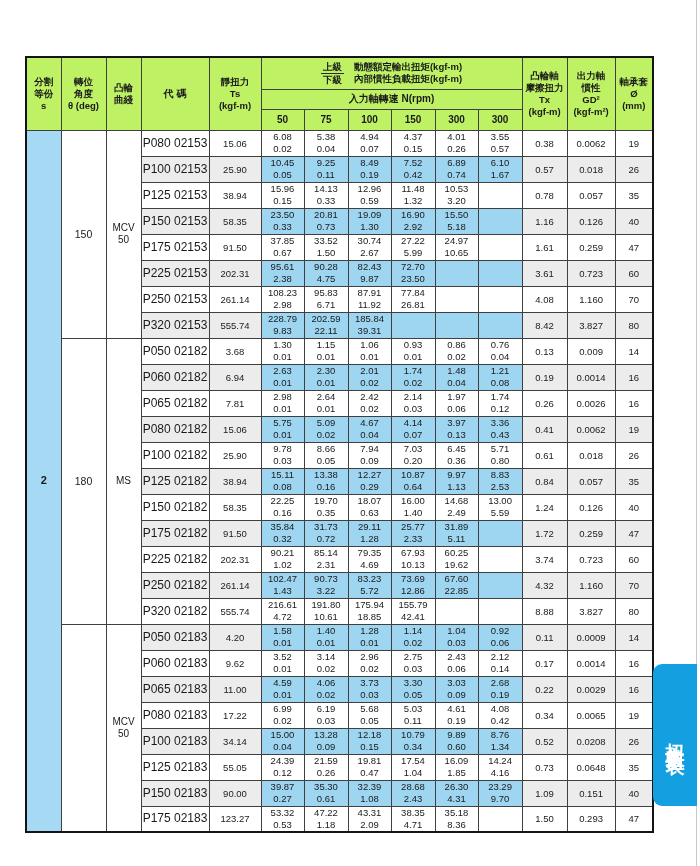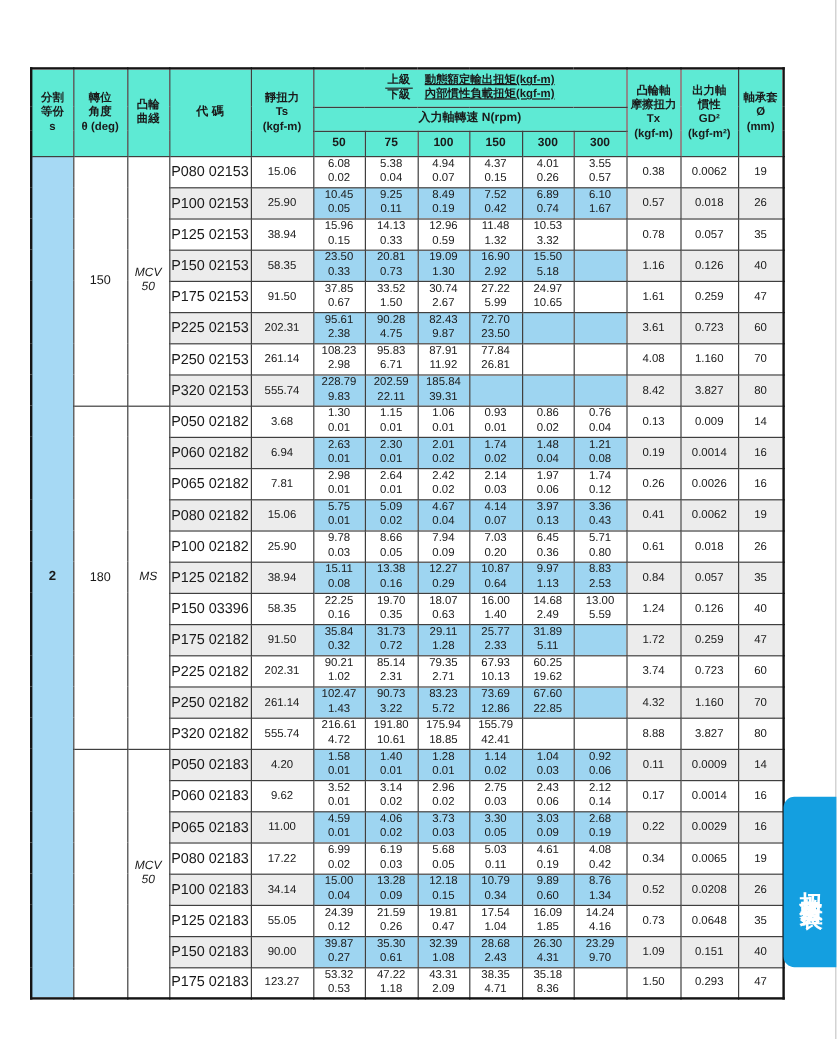--- a/index.html
+++ b/index.html
@@ -7,36 +7,36 @@
               font-family:"Liberation Sans", sans-serif; }
   .page { position:relative; width:700px; height:866px; background:#fff; }
   .page-edge { position:absolute; right:3px; top:0; width:1px; height:866px; background:#c9c9c9; }
 
   table.spec { position:absolute; left:25px; top:56px; width:628px;
                border-collapse:collapse; table-layout:fixed; }
   table.spec th, table.spec td {
       border:1px solid #3f3f3f; padding:0; text-align:center; vertical-align:middle;
       color:#1a1a1a; overflow:hidden; }
   table.spec { border:2px solid #141414; }
-  thead th { background:#5eead4; font-weight:bold; font-size:10px; line-height:12px; }
+  thead th { background:#bef264; font-weight:bold; font-size:10px; line-height:12px; }
   .ml { white-space:pre-line; }
   .hdr-top { height:32px; }
   .hdr-mid { height:20px; font-size:10px; }
   .hdr-spd { height:21px; font-size:10.5px; }
   .hdr-small { font-size:9.5px; }
   .dyn-wrap { display:flex; align-items:center; justify-content:center; gap:10px; }
   .updown { display:flex; flex-direction:column; font-size:9.5px; line-height:12px; }
   .updown .up { border-bottom:1px solid #2a2a2a; padding:0 2px; }
-  .dyn-lines { font-size:9.5px; line-height:12px; text-align:center;text-decoration:underline; }
+  .dyn-lines { font-size:9.5px; line-height:12px; text-align:center; }
 
   tbody tr { height:26px; }
   tbody td { font-size:9.5px; line-height:11px; background:#ffffff; }
   td.division { background:#a6d9f4; font-size:11px; font-weight:bold; }
   td.angle { font-size:10.5px; }
-  td.curve { font-size:10px; white-space:pre-line; line-height:12px;font-style:italic; }
+  td.curve { font-size:10px; white-space:pre-line; line-height:12px; }
   td.code { font-size:12px; }
   td.gray { background:#ececec; }
   td.blue { background:#9ed5f1; }
   td.pair div { height:12px; line-height:12px; }
 
   .side-tab { position:absolute; right:3px; top:664px; width:44px; height:142px;
       background:#149fe0; border-radius:9px 0 0 9px; color:#ffffff;
       display:flex; align-items:center; justify-content:center;
       writing-mode:vertical-rl; text-orientation:upright;
       font-size:19px; font-weight:bold; letter-spacing:3px; }
@@ -195,21 +195,21 @@
           <td class="pair">
             <div>12.96</div>
             <div>0.59</div>
           </td>
           <td class="pair">
             <div>11.48</div>
             <div>1.32</div>
           </td>
           <td class="pair">
             <div>10.53</div>
-            <div>3.32</div>
+            <div>3.20</div>
           </td>
           <td class="pair">
             <div></div>
             <div></div>
           </td>
           <td>0.78</td>
           <td>0.057</td>
           <td>35</td>
         </tr>
         <tr>
@@ -549,21 +549,21 @@
           </td>
           <td class="pair blue">
             <div>8.83</div>
             <div>2.53</div>
           </td>
           <td class="gray">0.84</td>
           <td class="gray">0.057</td>
           <td class="gray">35</td>
         </tr>
         <tr>
-          <td class="code">P150 03396</td>
+          <td class="code">P150 02182</td>
           <td>58.35</td>
           <td class="pair">
             <div>22.25</div>
             <div>0.16</div>
           </td>
           <td class="pair">
             <div>19.70</div>
             <div>0.35</div>
           </td>
           <td class="pair">
@@ -623,21 +623,21 @@
           <td class="pair">
             <div>90.21</div>
             <div>1.02</div>
           </td>
           <td class="pair">
             <div>85.14</div>
             <div>2.31</div>
           </td>
           <td class="pair">
             <div>79.35</div>
-            <div>2.71</div>
+            <div>4.69</div>
           </td>
           <td class="pair">
             <div>67.93</div>
             <div>10.13</div>
           </td>
           <td class="pair">
             <div>60.25</div>
             <div>19.62</div>
           </td>
           <td class="pair">

